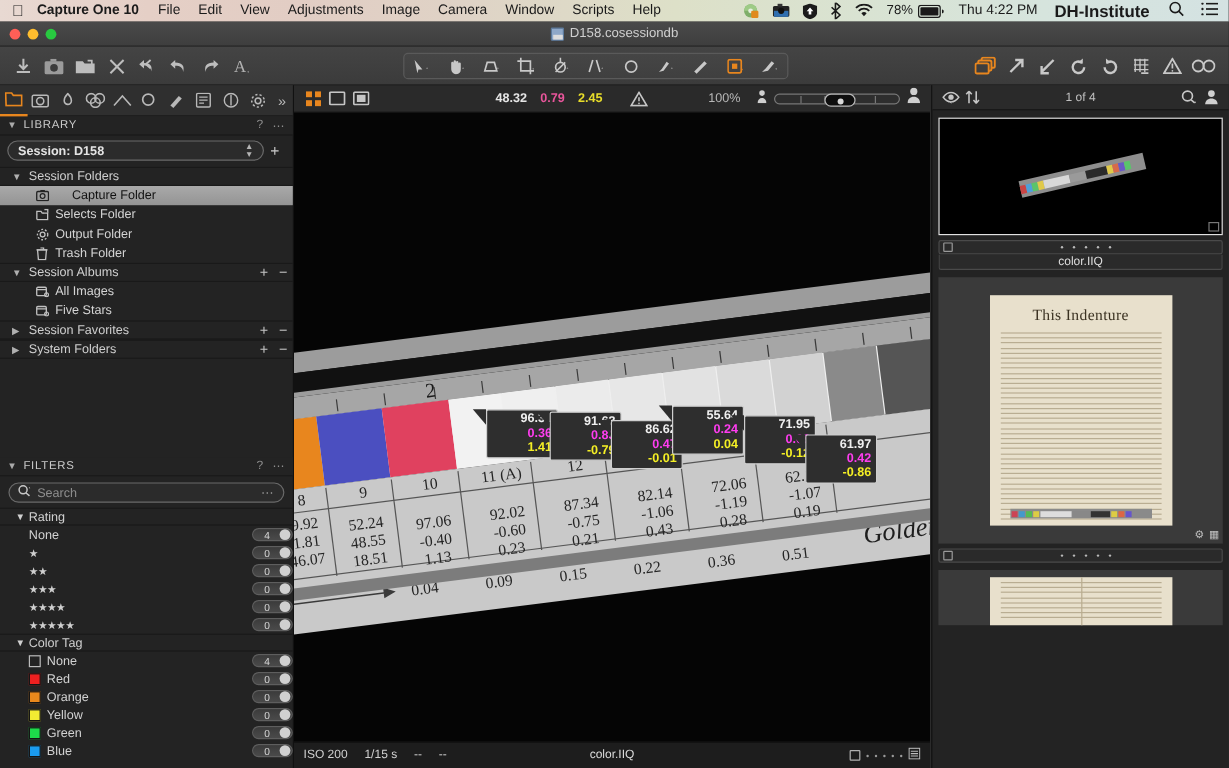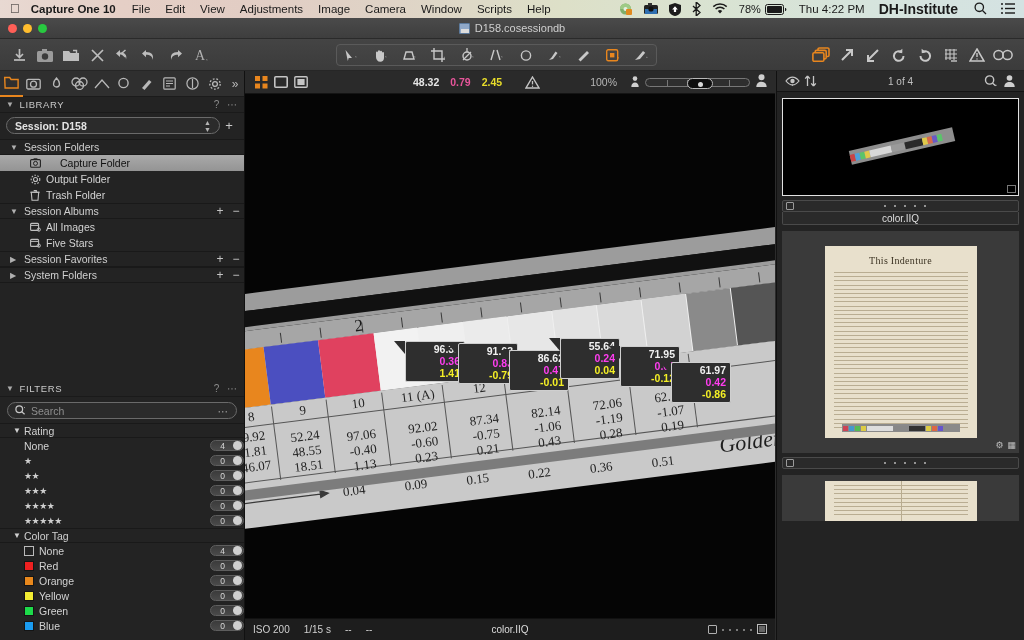--- a/index.html
+++ b/index.html
@@ -165,21 +165,21 @@
   .tb-meta { height:12px; border:1px solid #4a4a4a; background:#2a2a2a; display:flex; align-items:center;
     padding:0 3px; border-radius:2px; }
   .tb-meta .chk { width:8px; height:8px; border:1px solid #9a9a9a; border-radius:1px;}
   .tb-meta .dots { margin:0 auto; display:flex; gap:8px;}
   .tb-meta .dots b { width:2px; height:2px; border-radius:50%; background:#b9b9b9; display:block;}
   .tb-name { height:13px; border:1px solid #4a4a4a; border-top:none; background:#2a2a2a;
     display:flex; align-items:center; justify-content:center; font-size:10px; color:#dedede; border-radius:0 0 2px 2px;}
   .tb-img { width:237px; height:222px; background:#3a3a3a; display:flex; align-items:center; justify-content:center;
     position:relative; overflow:hidden;}
   .doc-page { background:#e8e0cc; position:relative; overflow:hidden;}
-  .doc-title { font-family:"Liberation Serif",serif; font-size:10px; color:#3b3222; text-align:center; margin-top:9px;
+  .doc-title { font-family:"Liberation Serif",serif; font-size:13px; color:#3b3222; text-align:center; margin-top:9px;
      letter-spacing:.3px;}
   .doc-lines { margin:6px 9px 0 9px;}
   .doc-lines i { display:block; height:1px; background:#b9ad92; margin-bottom:3.2px;}
   .tb-foot { position:absolute; right:3px; bottom:3px; display:flex; gap:4px; color:#bdbdbd; font-size:9px;}
   .colorstrip { position:absolute; left:50%; transform:translateX(-50%); bottom:6px; width:118px; height:8px;
     background:#8a8a8a; display:flex; align-items:center;}
   .colorstrip i { flex:0 0 5px; height:5px; margin-left:1px; }
 </style>
 </head>
 <body>
@@ -536,20 +536,30 @@
           <svg width="11" height="10" viewBox="0 0 11 10">
             <rect x="0.6" y="1.6" width="9.8" height="7.6" rx="1" fill="none" stroke="currentColor" stroke-width="1.1"></rect>
             <rect x="3.6" y="0.3" width="3.8" height="1.6" fill="currentColor"></rect>
             <circle cx="5.5" cy="5.4" r="2" fill="none" stroke="currentColor" stroke-width="1"></circle>
           </svg>
         </span>
       <span>Capture Folder</span>
     </div>
     <div class="item">
       <span class="ic">
+          <svg width="11" height="10" viewBox="0 0 11 10">
+            <path d="M0.7 9V2.2h3.5l1 1.4h1.3" fill="none" stroke="currentColor" stroke-width="1.1"></path>
+            <path d="M0.7 9h9V3.6H6" fill="none" stroke="currentColor" stroke-width="1.1"></path>
+            <path d="M7 0.6h2.8v2.6" stroke="currentColor" stroke-width="1.1" fill="none"></path>
+          </svg>
+        </span>
+      <span>Selects Folder</span>
+    </div>
+    <div class="item">
+      <span class="ic">
           <svg width="11" height="11" viewBox="0 0 11 11">
             <circle cx="5.5" cy="5.5" r="2" fill="none" stroke="currentColor" stroke-width="1.1"></circle>
             <circle cx="5.5" cy="5.5" r="4.3" fill="none" stroke="currentColor" stroke-width="1.1" stroke-dasharray="1.6 1.5"></circle>
           </svg>
         </span>
       <span>Output Folder</span>
     </div>
     <div class="item">
       <span class="ic">
           <svg width="10" height="11" viewBox="0 0 10 11">

